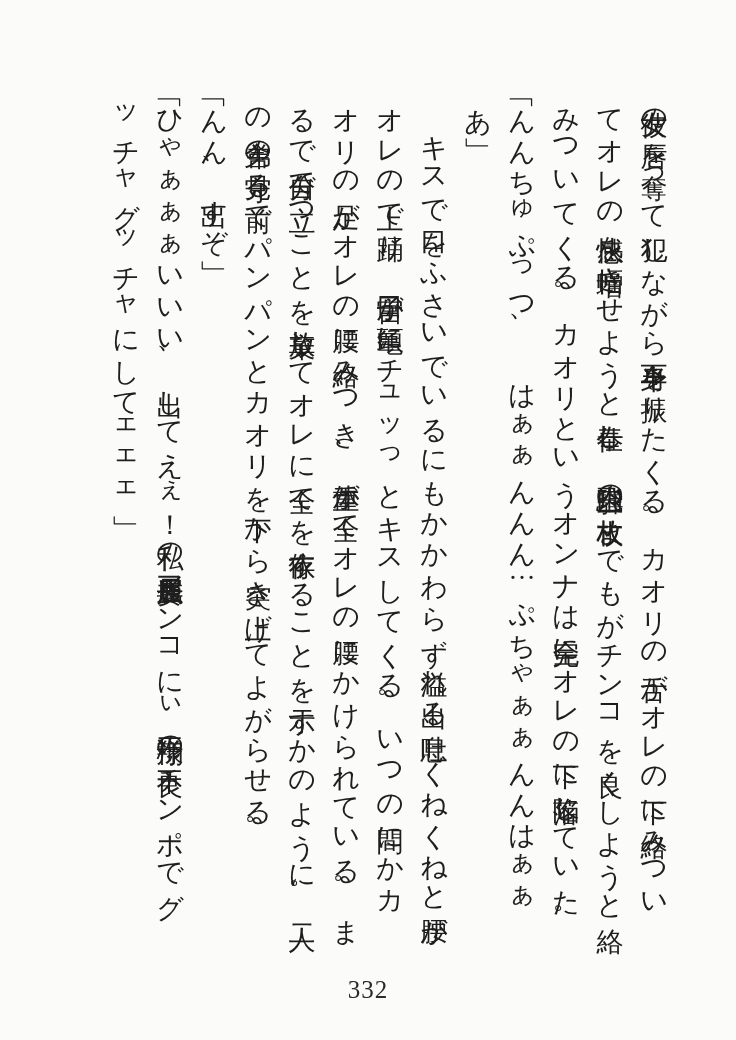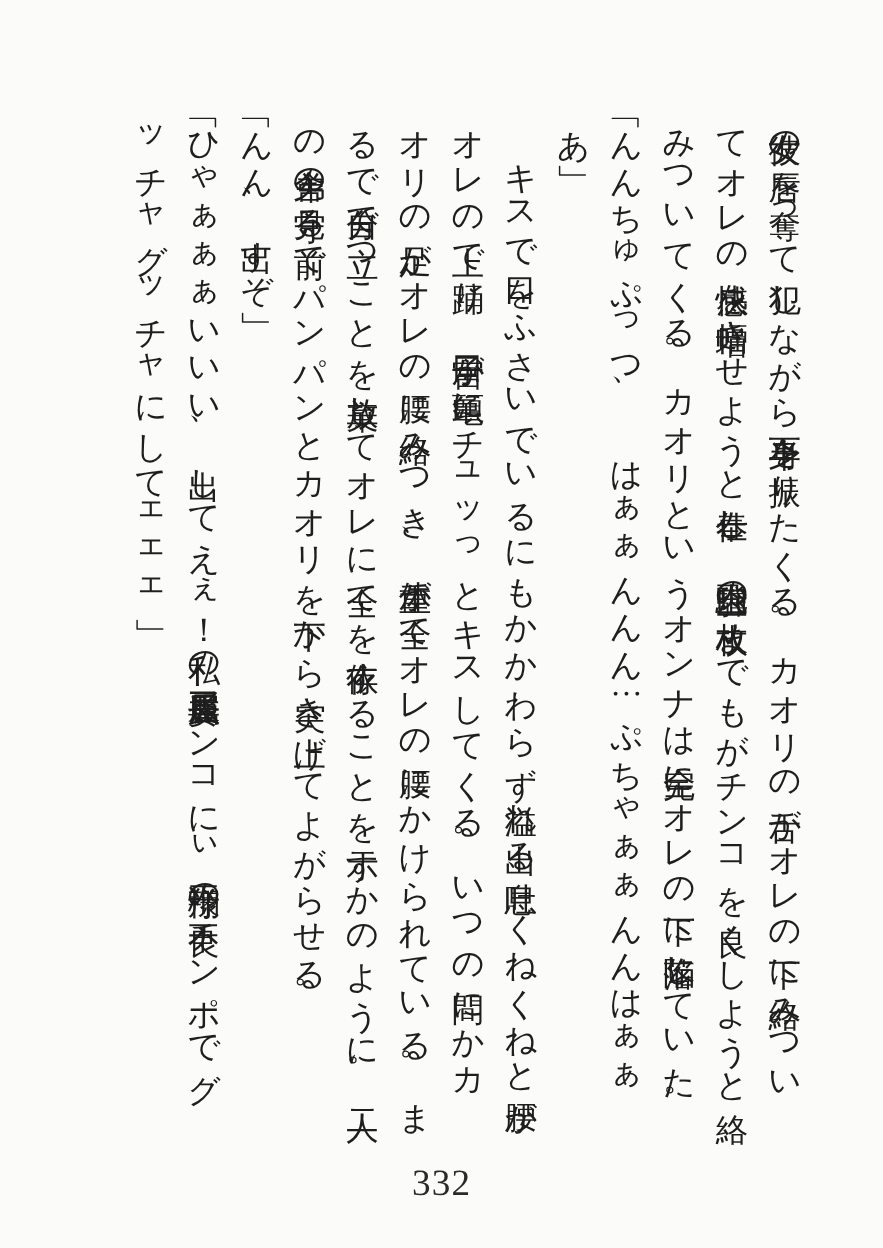--- a/index.html
+++ b/index.html
@@ -34,21 +34,21 @@
   .text-block p.paragraph {
     margin: 0;
     padding: 0;
   }
   .page-number {
     position: absolute;
     bottom: 36px;
     left: 0;
     width: 736px;
     text-align: center;
-    font-size: 31px;
+    font-size: 25px;
     color: #2a2a2a;
     letter-spacing: 1px;
   }
 </style>
 </head>
 <body>
 
 <div class="book-page">
   <div class="text-block">
       <p class="paragraph">彼女の唇を奪って犯しながら下半身を振りたくる。カオリの舌がオレの下に絡みついてオレの快感を増幅させようと奉仕し、肉飛騨の一枚一枚までもがチンコを良くしようと絡みついてくる。カオリというオンナは完全にオレの下に陥落していた。</p>

